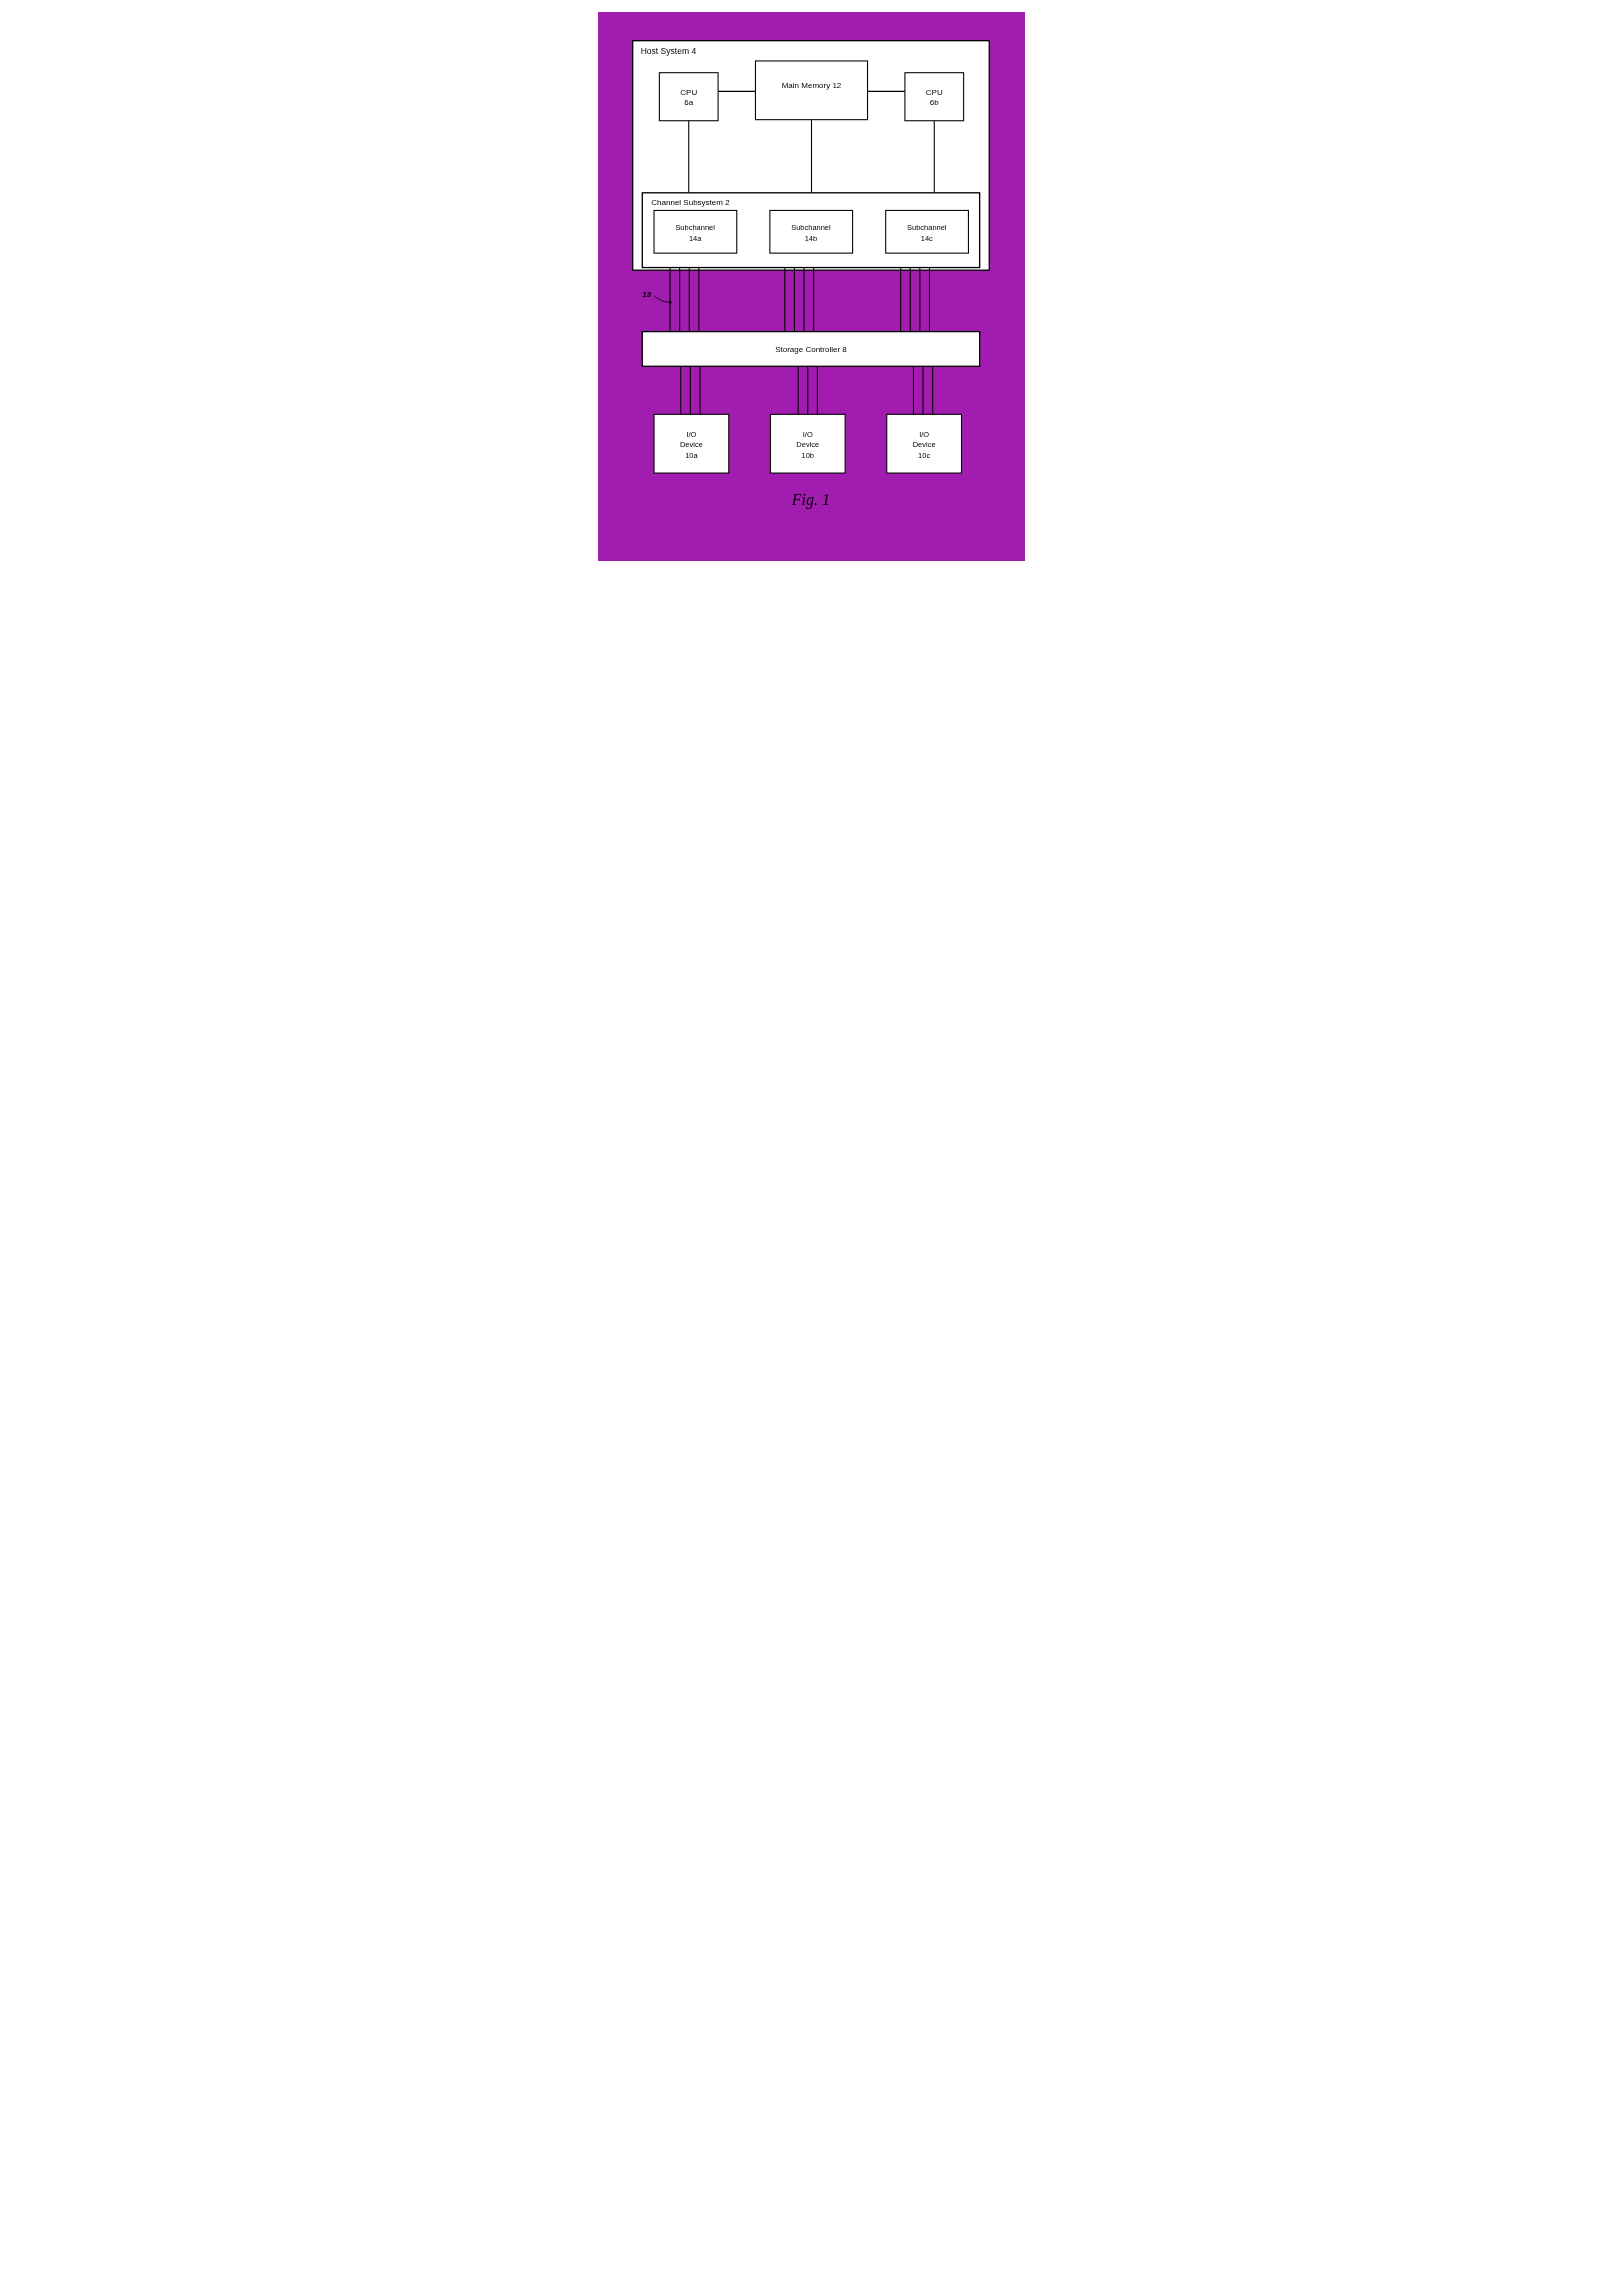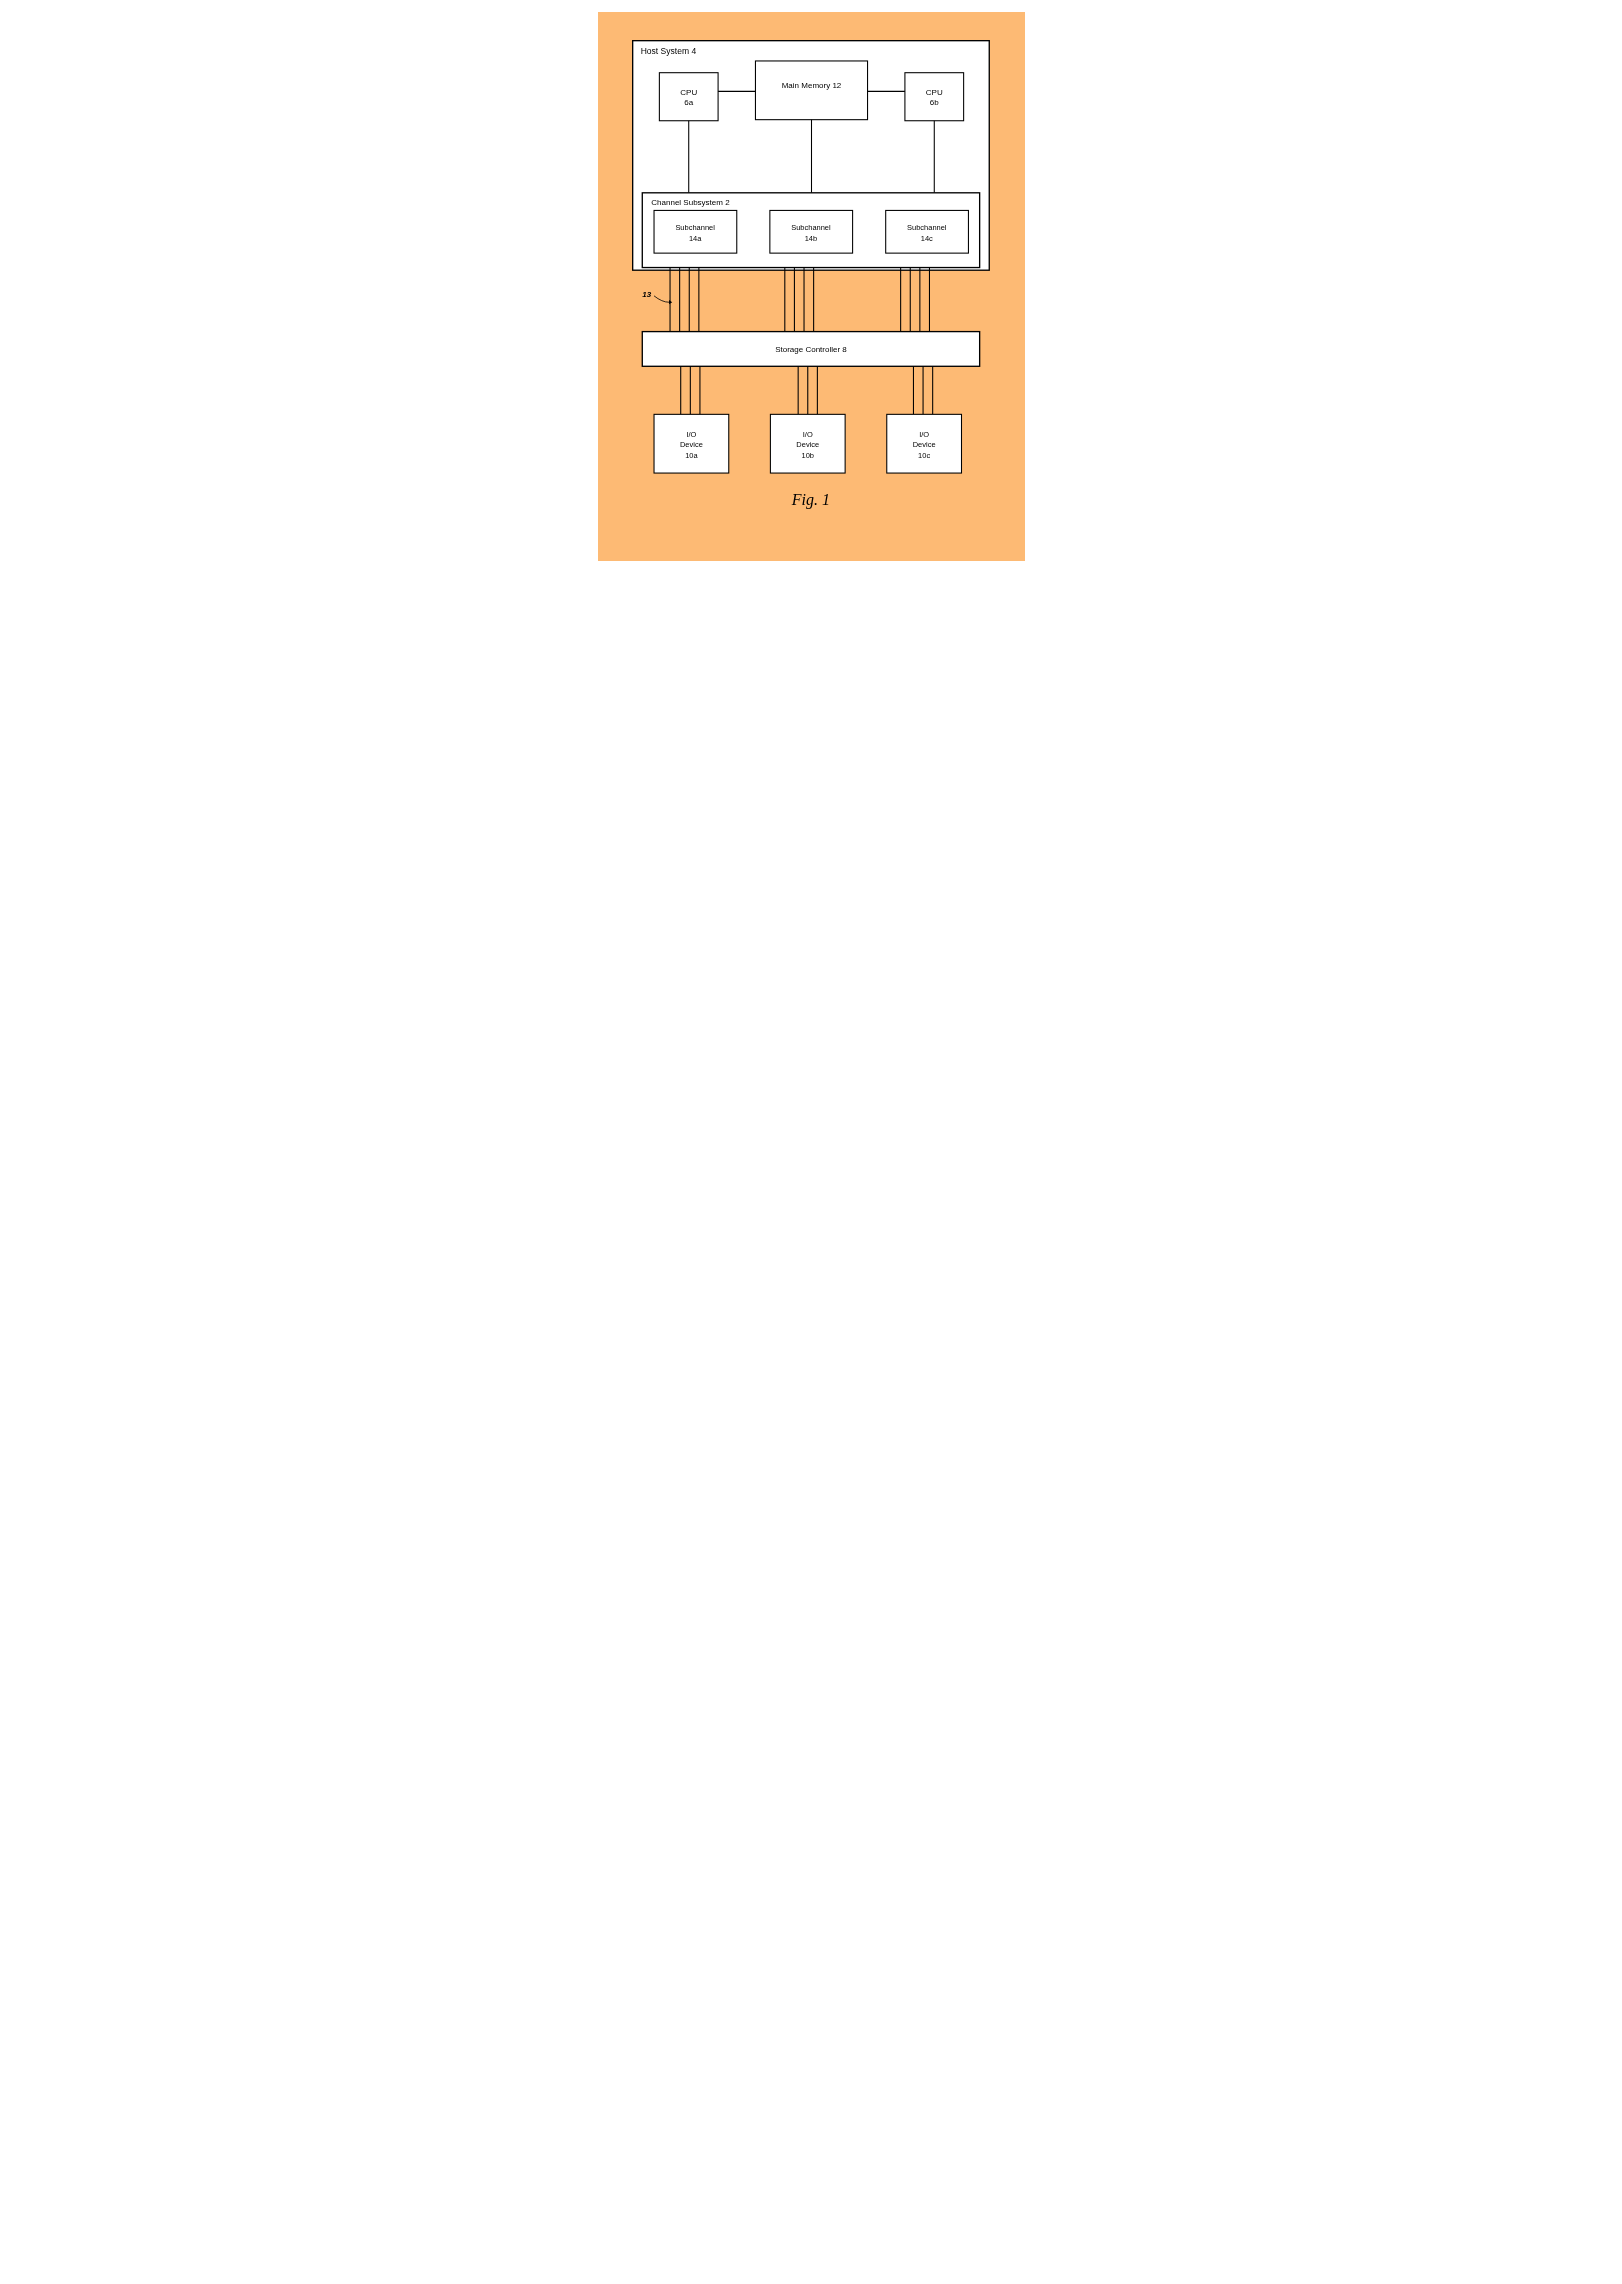--- a/index.html
+++ b/index.html
@@ -9,21 +9,21 @@
       font-family: Arial, Helvetica, sans-serif;
       display: flex;
       justify-content: center;
       align-items: flex-start;
       min-height: 100vh;
       padding: 12px;
     }
 
     .page {
       width: 427px;
-      background: #fdba74;
+      background: #a21caf;
       padding: 18px 24px 24px 24px;
       position: relative;
       text-align: right;
     }
 
     
     .diagram-svg {
       width: 100%;
       display: block;
     }

